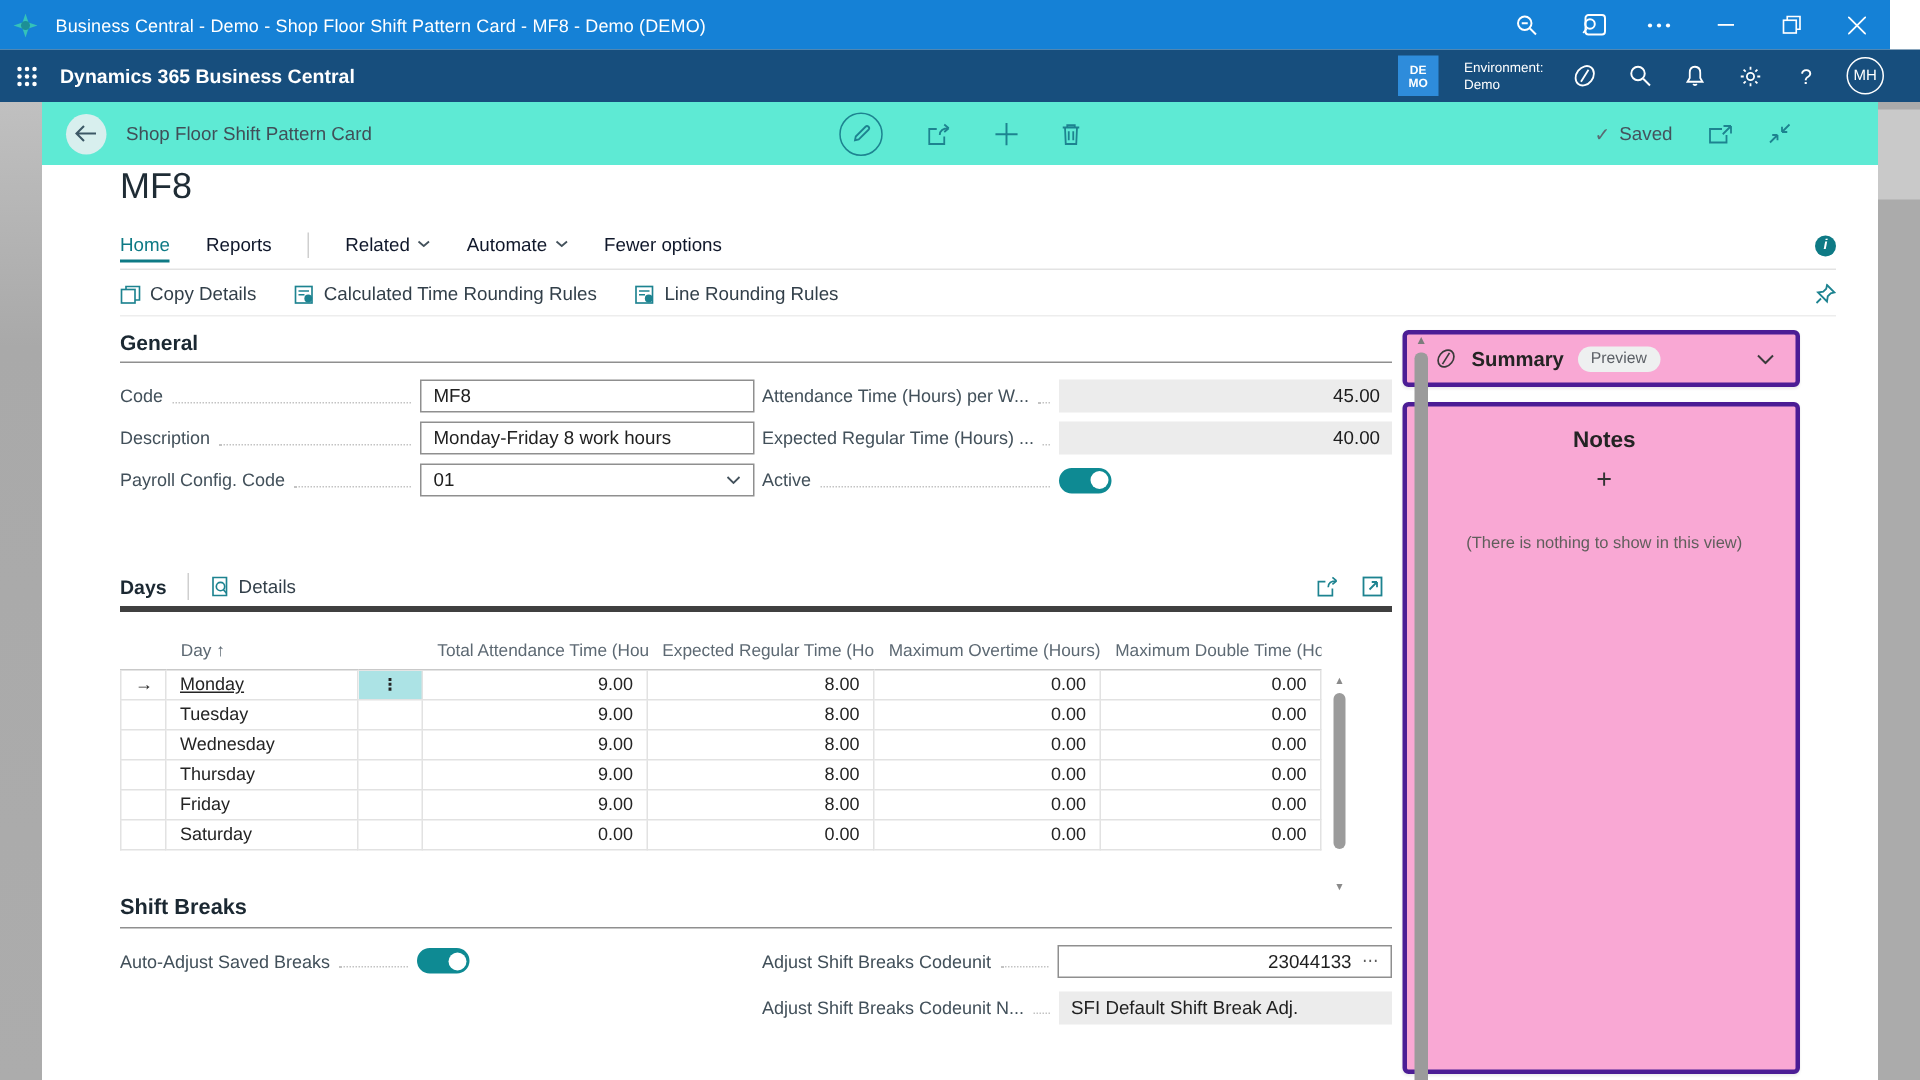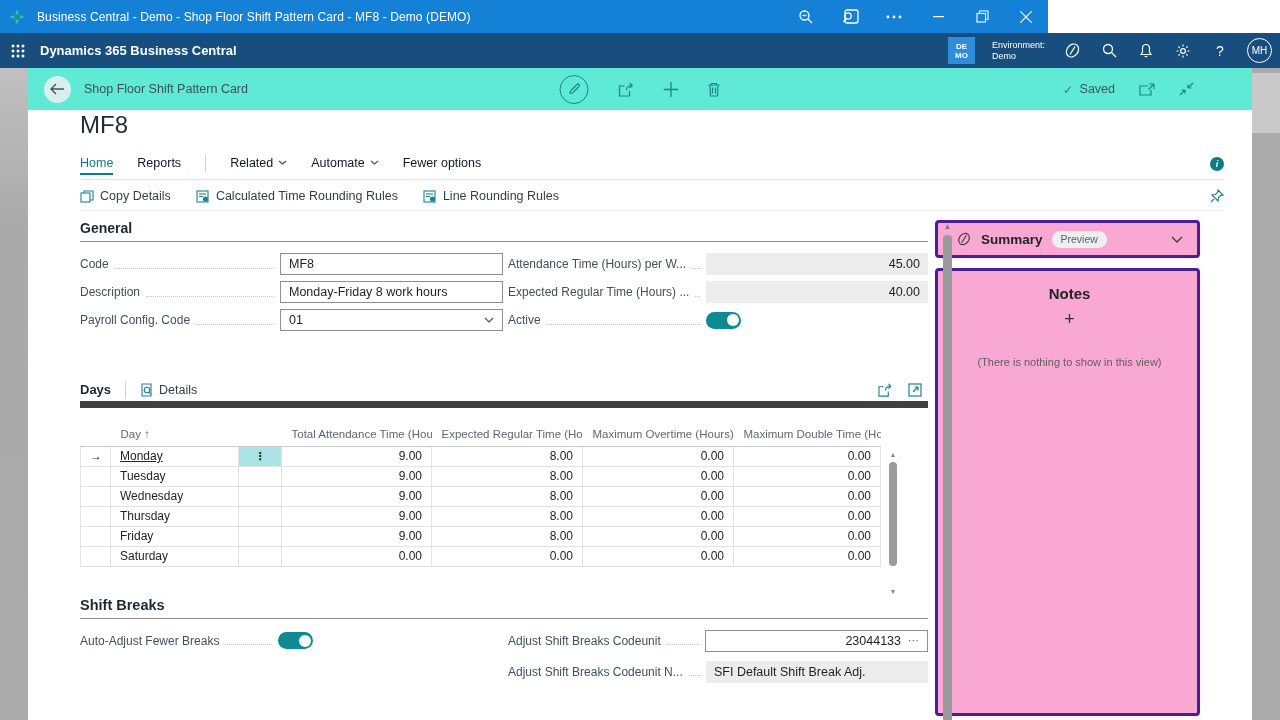--- a/index.html
+++ b/index.html
@@ -1,32 +1,32 @@
 <!DOCTYPE html>
 <html><head>
 <meta charset="utf-8">
 <style>
   * { margin:0; padding:0; box-sizing:border-box; }
   html,body { width:1280px; height:720px; overflow:hidden;
     font-family:"Liberation Sans","DejaVu Sans",sans-serif; background:#fff; }
 
   
-  .titlebar { position:absolute; left:0; top:0; width:1048px; height:33px;
+  .titlebar { position:absolute; left:0; top:0; width:1260px; height:33px;
     background:#1581d6; display:flex; align-items:center; color:#fff; }
   .titlebar .app-icon { margin:0 12px 0 9px; display:flex; }
   .titlebar .title-text { font-size:12px; letter-spacing:.1px; }
   .tb-controls { margin-left:auto; display:flex; align-items:center; height:100%; }
   .tb-btn { width:44px; height:33px; display:flex; align-items:center; justify-content:center; }
 
   
   .navbar { position:absolute; left:0; top:33px; width:1280px; height:35px;
     background:#174e7d; display:flex; align-items:center; color:#fff; }
   .waffle { width:36px; height:35px; display:flex; align-items:center; justify-content:center; }
   .brand { font-size:13px; font-weight:bold; margin-left:4px; }
-  .nav-right { margin-left:auto; display:flex; align-items:center; gap:17px; padding-right:8px; }
+  .nav-right { margin-left:auto; display:flex; align-items:center; gap:17px; padding-right:24px; }
   .env-badge { width:27px; height:27px; background:#2e8cdb; display:flex; flex-direction:column;
     align-items:center; justify-content:center; font-size:8px; font-weight:bold; line-height:9px; }
   .env-text { font-size:9px; line-height:11px; }
   .nav-ic { display:flex; align-items:center; justify-content:center; width:20px; }
   .avatar { width:25px; height:25px; border-radius:50%; border:1.5px solid #fff;
     display:flex; align-items:center; justify-content:center; font-size:10px; }
 
   
   .edge-left { position:absolute; left:0; top:68px; width:28px; height:652px;
     background:linear-gradient(180deg,#c0c0c0 0%,#a9a9a9 25%,#acacac 100%); }
@@ -74,21 +74,21 @@
   .finput { width:223px; height:22px; border:1px solid #8f8f8f; background:#fff; font-size:12.5px;
     color:#1f1f1f; display:flex; align-items:center; padding:0 8px; }
   .fread { width:222px; height:22px; background:#ececec; font-size:12.5px; color:#1f1f1f;
     display:flex; align-items:center; padding:0 8px; }
   .num { justify-content:flex-end; }
   .toggle { width:35px; height:17px; border-radius:9px; background:#0e8a93; position:relative; }
   .toggle .knob { position:absolute; right:2.5px; top:2.5px; width:12px; height:12px;
     border-radius:50%; background:#fff; }
 
   
-  .days-head { display:flex; align-items:center; height:26px; border-bottom:7px solid #404040;
+  .days-head { display:flex; align-items:center; height:26px; border-bottom:4px solid #404040;
     padding-bottom:4px; }
   .days-title { font-size:13px; font-weight:bold; color:#1b2832; }
   .vdiv { width:1px; height:18px; background:#cfcfcf; margin:0 14px; }
   .details-btn { display:flex; align-items:center; gap:6px; font-size:12.5px; color:#323f49; }
   .days-icons { margin-left:auto; display:flex; gap:15px; padding-right:6px; }
 
   
   .table-wrap { position:relative; margin-top:18px; }
   table.days { border-collapse:collapse; table-layout:fixed; width:800px; }
   table.days th { font-size:11.5px; font-weight:normal; color:#5d6973; height:20px;
@@ -538,21 +538,21 @@
         </div>
       </div>
     </div>
 
     <div style="margin-top:30px;">
       <div class="section-head" style="font-size:14.5px;">Shift Breaks</div>
       <hr class="section-rule">
       <div style="position:relative; height:62px; margin-top:8px;">
         <div style="position:absolute; left:0; top:0; width:233px;">
           <div class="frow">
-            <span class="flabel">Auto-Adjust Fewer Breaks</span>
+            <span class="flabel">Auto-Adjust Saved Breaks</span>
             <span class="leader"></span>
             <span class="toggle">
                 <span class="knob"></span>
               </span>
           </div>
         </div>
         <div style="position:absolute; left:428px; top:0; width:420px;">
           <div class="frow">
             <span class="flabel">Adjust Shift Breaks Codeunit</span>
             <span class="leader"></span>

